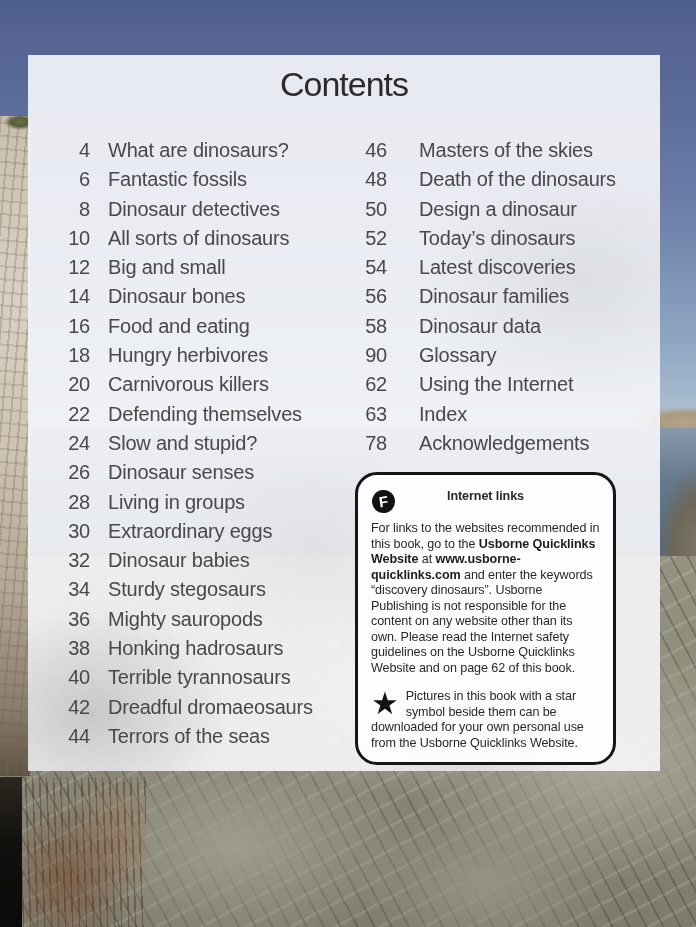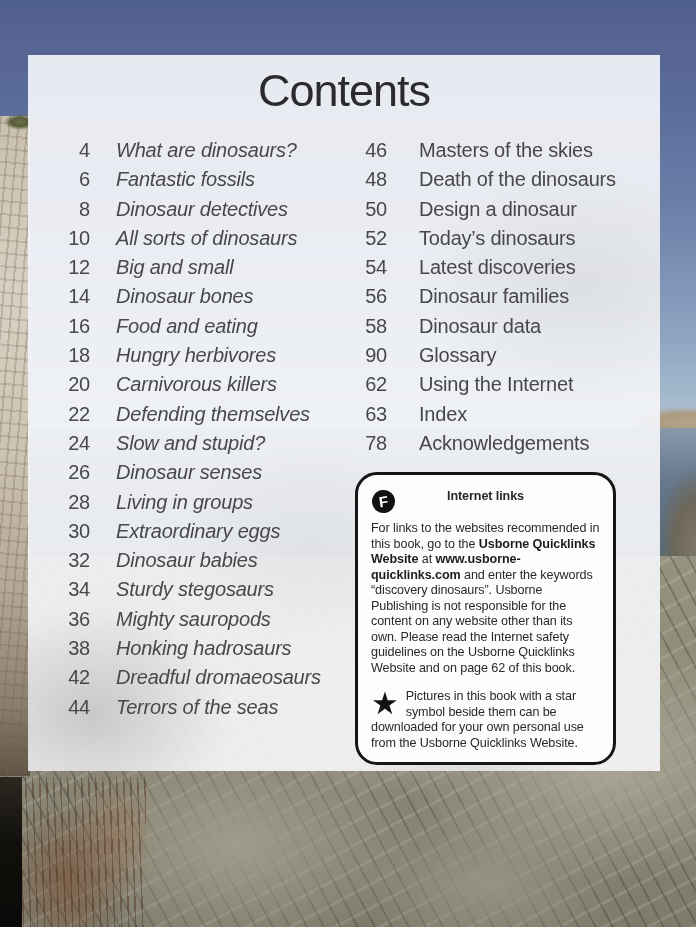--- a/index.html
+++ b/index.html
@@ -64,32 +64,32 @@
     position:absolute;left:28px;top:55px;width:632px;height:716px;
     background-color:rgba(243,244,248,0.93);
     background-image:
       radial-gradient(200px 150px at 10% 92%, rgba(140,140,138,0.38), rgba(0,0,0,0) 70%),
       radial-gradient(240px 170px at 88% 32%, rgba(185,188,192,0.30), rgba(0,0,0,0) 72%),
       radial-gradient(190px 130px at 45% 68%, rgba(195,195,198,0.22), rgba(0,0,0,0) 75%),
       radial-gradient(160px 110px at 70% 95%, rgba(150,150,148,0.30), rgba(0,0,0,0) 72%);
   }
   .page-title{
     position:absolute;left:0;top:10px;width:100%;margin:0;
-    font-size:45px;font-weight:400;letter-spacing:-1px;
+    font-size:34px;font-weight:400;letter-spacing:-1px;
     color:#2b2b2e;text-align:center;
   }
   .col{position:absolute;top:84px;}
   .col-left{left:20px;width:305px;}
   .col-right{left:328px;width:300px;}
   .row{display:flex;align-items:baseline;height:29.3px;}
   .num{flex:none;text-align:right;font-size:20px;color:#48484b;letter-spacing:-0.2px;}
   .col-left .num{width:42px;}
   .col-right .num{width:31px;}
   .lbl{font-size:20px;color:#48484b;letter-spacing:-0.2px;white-space:nowrap;}
-  .col-left .lbl{margin-left:26px;font-style:italic;}
+  .col-left .lbl{margin-left:18px;}
   .col-right .lbl{margin-left:32px;}
   
   .linksbox{
     position:absolute;left:327px;top:417px;width:261px;
     box-sizing:border-box;
     border:3px solid #161616;border-radius:22px;
     background:rgba(253,253,255,0.97);
     padding:8px 13px 11px 13px;
   }
   .linksbox-header{position:relative;height:26px;}
@@ -200,20 +200,24 @@
         </div>
       <div class="row">
           <span class="num">36</span>
           <span class="lbl">Mighty sauropods</span>
         </div>
       <div class="row">
           <span class="num">38</span>
           <span class="lbl">Honking hadrosaurs</span>
         </div>
       <div class="row">
+          <span class="num">40</span>
+          <span class="lbl">Terrible tyrannosaurs</span>
+        </div>
+      <div class="row">
           <span class="num">42</span>
           <span class="lbl">Dreadful dromaeosaurs</span>
         </div>
       <div class="row">
           <span class="num">44</span>
           <span class="lbl">Terrors of the seas</span>
         </div>
     </div>
 
     <div class="col col-right">

